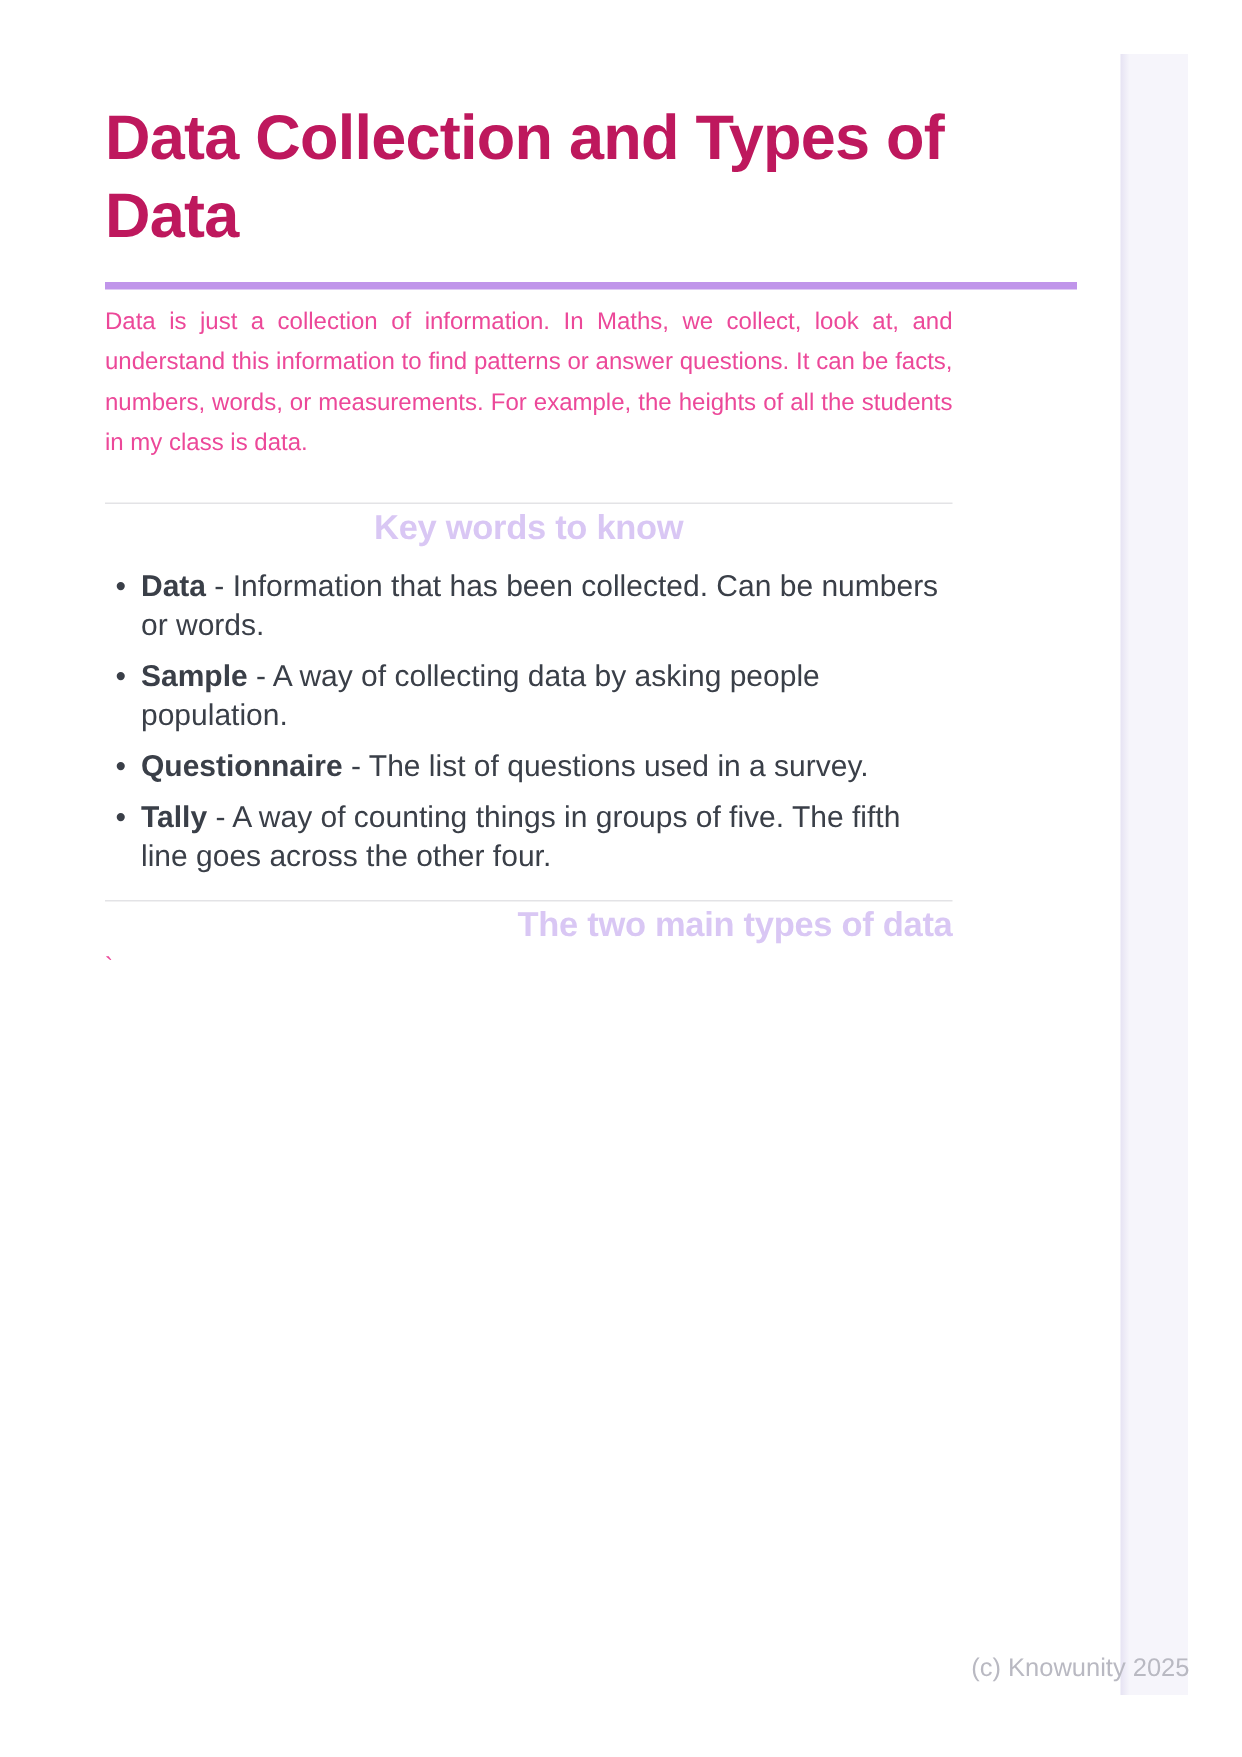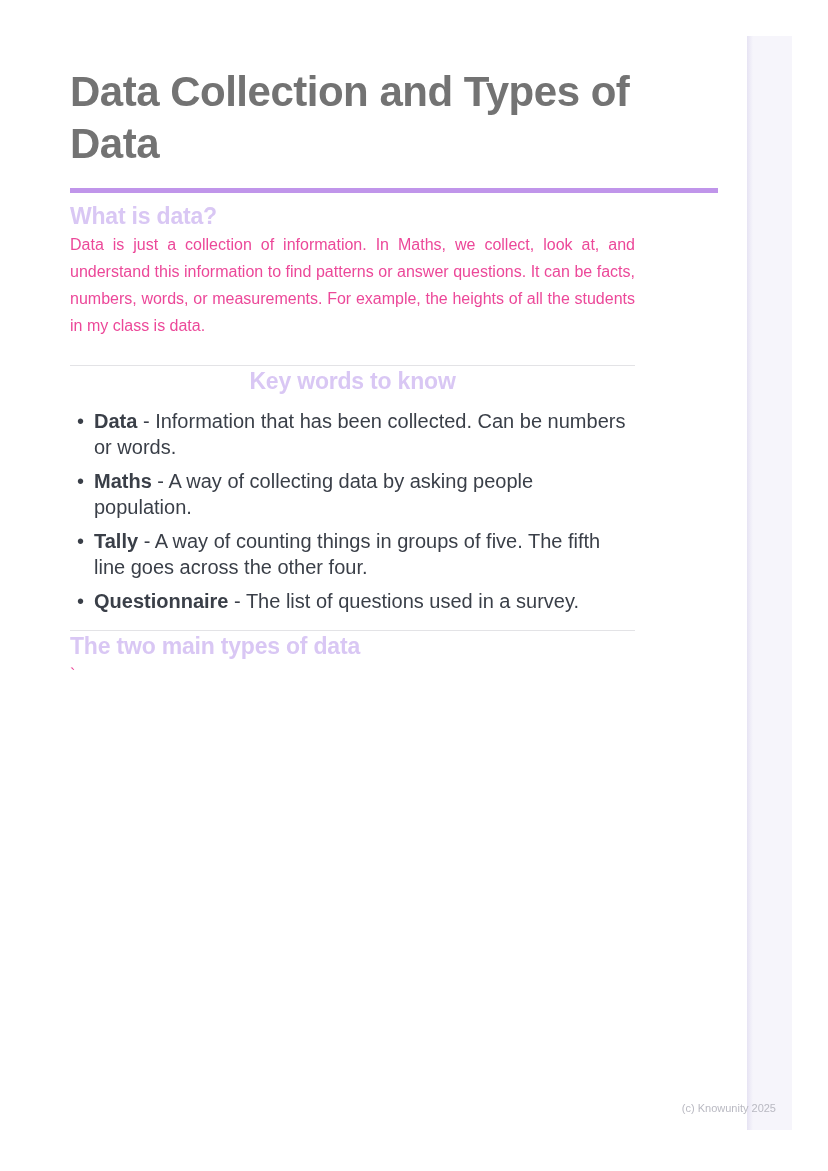--- a/index.html
+++ b/index.html
@@ -28,21 +28,21 @@
     top: 0;
     left: 70px;
     width: 648px;
   }
   .doc-title {
     margin-top: 66px;
     font-size: 42px;
     line-height: 52px;
     font-weight: 700;
     letter-spacing: -0.5px;
-    color: #737373;
+    color: #be185d;
   }
   .title-rule {
     margin-top: 18px;
     width: 648px;
     height: 5px;
     background: #c095ea;
     border: none;
   }
   .body-col {
     width: 565px;
@@ -50,21 +50,21 @@
   h2.section-heading {
     margin: 0;
     font-size: 23px;
     line-height: 30px;
     font-weight: 700;
     color: #d9c7f4;
     letter-spacing: -0.2px;
   }
   .h2-what { margin-top: 32px; }
   .h2-keywords { margin-top: 27px; text-align: center; }
-  .h2-types { margin-top: 31px; }
+  .h2-types { margin-top: 31px; text-align: right; }
   p.body-text {
     margin: 0;
     font-size: 16px;
     line-height: 27px;
     color: #ec4899;
   }
   p.justified { text-align: justify; }
   .p-what { margin-top: 14px; }
   .p-types { margin-top: 9px; }
   .divider {
@@ -98,54 +98,53 @@
   }
   .term { font-weight: 700; }
   .stray {
     margin-top: 16px;
     font-size: 16px;
     line-height: 26px;
   }
   .footer {
     position: absolute;
     top: 1102px;
-    right: 52px;
-    font-size: 11px;
+    right: 35px;
+    font-size: 17px;
     color: #b9b9c2;
   }
 </style>
 </head>
 <body>
 
 <div class="page-edge-band"></div>
 
 <div class="content">
 
   <div class="doc-title">
     <div>Data Collection and Types of</div>
     <div>Data</div>
   </div>
 
   <hr class="title-rule">
 
   <div class="body-col">
 
-    <h2 class="section-heading h2-what">What is data?</h2>
 
     <p class="body-text justified p-what">Data is just a collection of information. In Maths, we collect, look at, and understand this information to find patterns or answer questions. It can be facts, numbers, words, or measurements. For example, the heights of all the students in my class is data.</p>
 
     <hr class="divider divider-1">
 
     <h2 class="section-heading h2-keywords">Key words to know</h2>
 
     <ul class="keyword-list">
       <li><span class="term">Data</span><span> - Information that has been collected. Can be numbers or words.</span><em></em><span></span></li>
-      <li><span class="term">Maths</span><span> - A way of collecting data by asking people population.</span><em></em><span></span></li>
+      <li><span class="term">Sample</span><span> - A way of collecting data by asking people population.</span><em></em><span></span></li>
+      <li><span class="term">Questionnaire</span><span> - The list of questions used in a survey.</span><em></em><span></span></li>
       <li><span class="term">Tally</span><span> - A way of counting things in groups of five. The fifth line goes across the other four.</span><em></em><span></span></li>
-      <li><span class="term">Questionnaire</span><span> - The list of questions used in a survey.</span><em></em><span></span></li>
     </ul>
 
     <hr class="divider divider-2">
 
     <h2 class="section-heading h2-types">The two main types of data</h2>
 
 
     <p class="body-text stray">`</p>
 
   </div>

